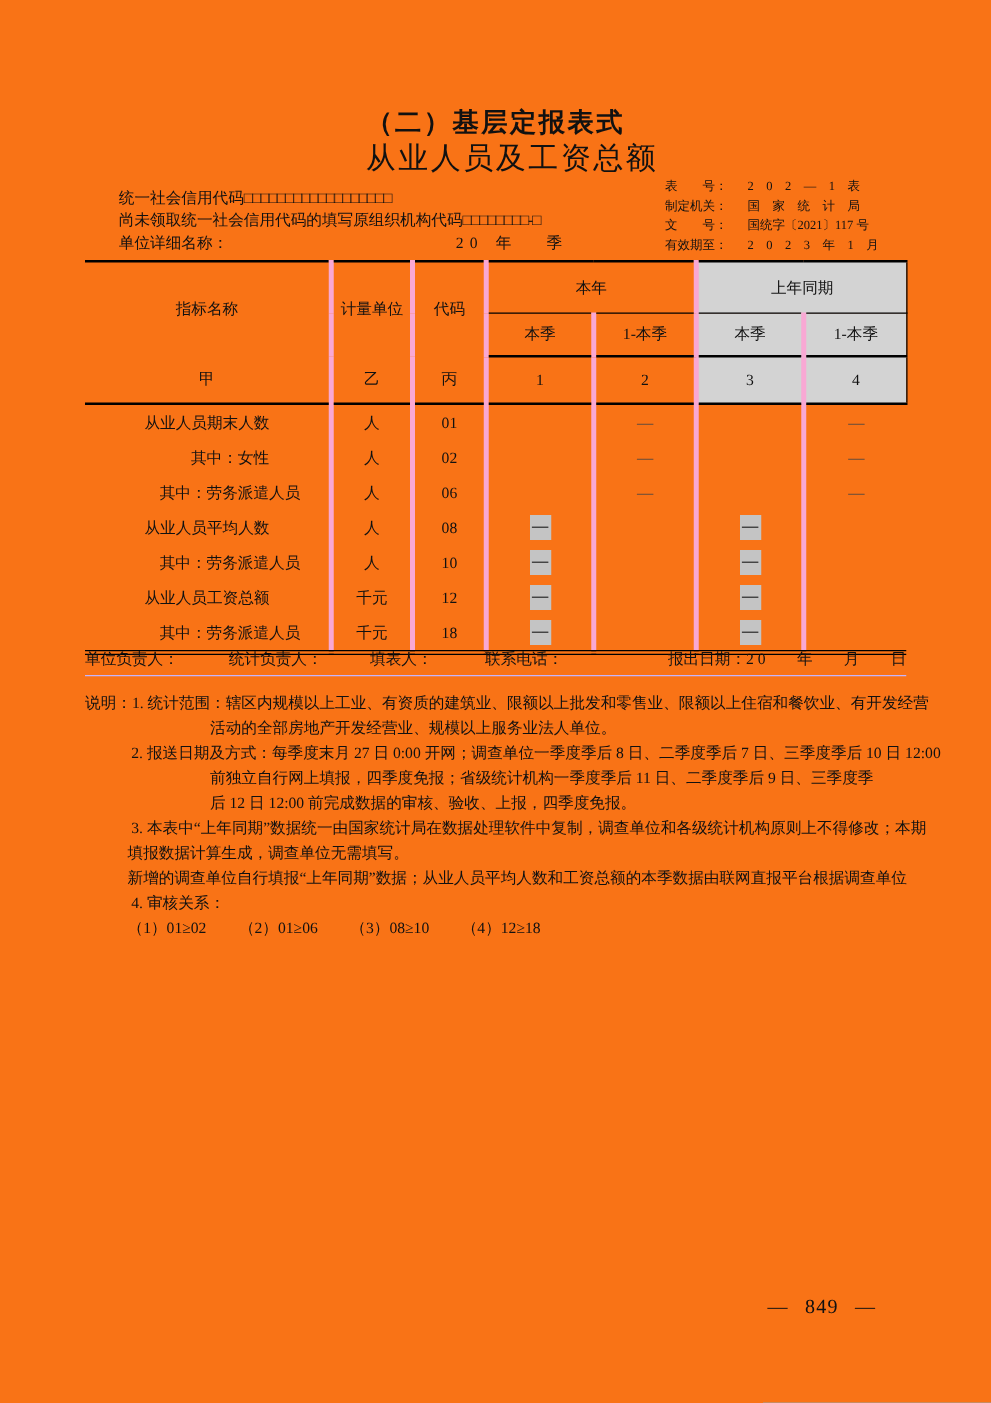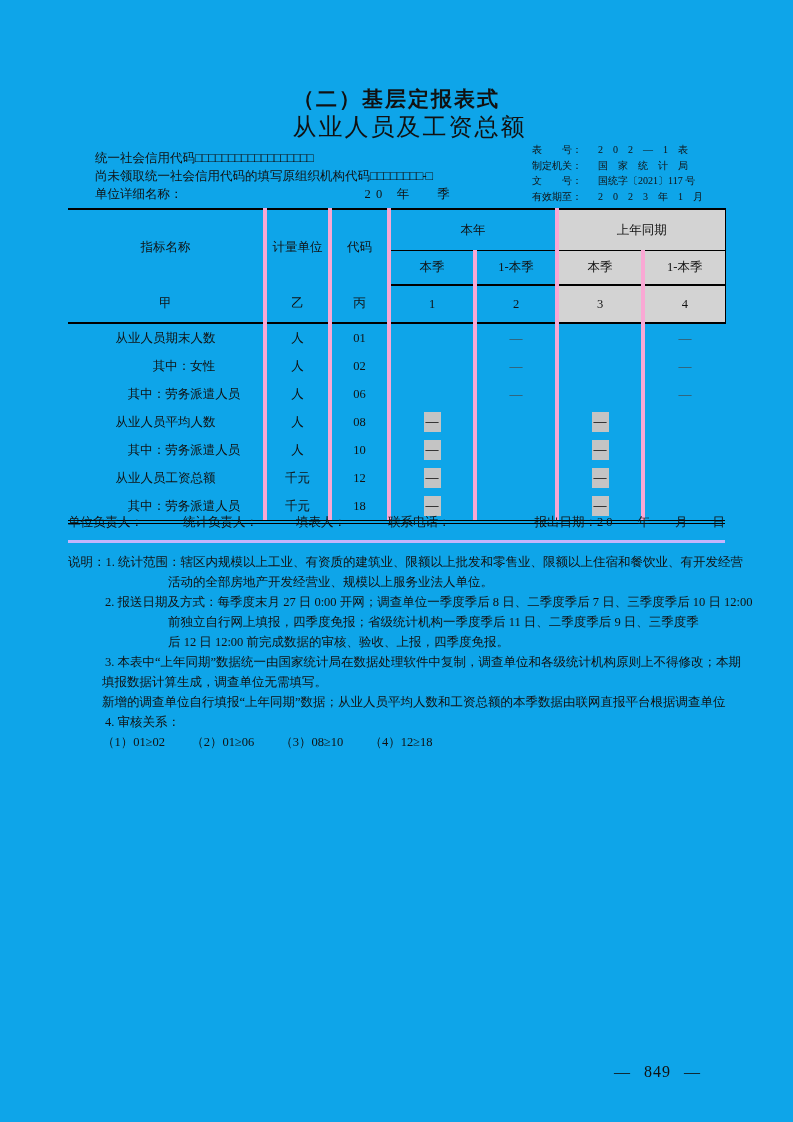--- a/index.html
+++ b/index.html
@@ -1,17 +1,17 @@
 <!DOCTYPE html>
 <html><head>
 <meta charset="utf-8">
 <style>
   html,body{margin:0;padding:0;background:#9f9f9f;}
   .page{
-    position:relative;width:793px;height:1122px;background:#0ea5e9;
+    position:relative;width:793px;height:1122px;background:#f97316;
     font-family:"Liberation Serif","DejaVu Serif",serif;color:#111;
     overflow:hidden;margin:0 auto;
   }
   
   .title-block{position:absolute;top:86px;left:0;width:100%;text-align:center;}
   .doc-title{
     font-family:"Liberation Sans","DejaVu Sans",sans-serif;
     font-size:21px;font-weight:bold;letter-spacing:2px;line-height:26px;
   }
   .doc-subtitle{font-size:24px;letter-spacing:2px;line-height:30px;margin-left:26px;}
@@ -43,36 +43,36 @@
   td.lbl{text-align:left;padding-left:20px;}
   td.lbl.ind{padding-left:37px;}
   .mark[data-shaded="false"]{color:#444;font-size:13px;}
   .mark[data-shaded="true"]{
     display:inline-block;width:17px;height:20px;line-height:18px;
     background:#c4c4c4;color:#222;font-weight:bold;font-size:13px;
   }
   
   .signer-strip{
     position:absolute;top:514px;left:68px;width:657px;height:26px;
-    border-bottom:3px solid #c4b5fd;display:flex;
+    border-bottom:1px solid #c4b5fd;display:flex;align-items:center;
     font-size:12.5px;white-space:nowrap;
   }
   .signer-strip .f2{margin-left:40px;}
   .signer-strip .f3{margin-left:38px;}
   .signer-strip .f4{margin-left:42px;}
   .report-date{margin-left:auto;}
   
   .notes{position:absolute;top:552px;left:68px;width:700px;font-size:12.5px;line-height:20px;white-space:nowrap;}
   .ind-a{padding-left:0;}
   .ind-b{padding-left:100px;}
   .ind-c{padding-left:37px;}
   .ind-d{padding-left:34px;}
   .checks{display:flex;gap:26px;padding-left:34px;text-align:center;}
   
-  .page-number{position:absolute;top:1037px;right:92px;font-size:16px;letter-spacing:1px;word-spacing:8px;margin-top:26px;}
+  .page-number{position:absolute;top:1037px;right:92px;font-size:16px;letter-spacing:1px;word-spacing:8px;}
 </style>
 </head>
 <body>
 
 <div class="page">
 
   <div class="title-block">
     <div class="doc-title">（二）基层定报表式</div>
     <div class="doc-subtitle">从业人员及工资总额</div>
   </div>

